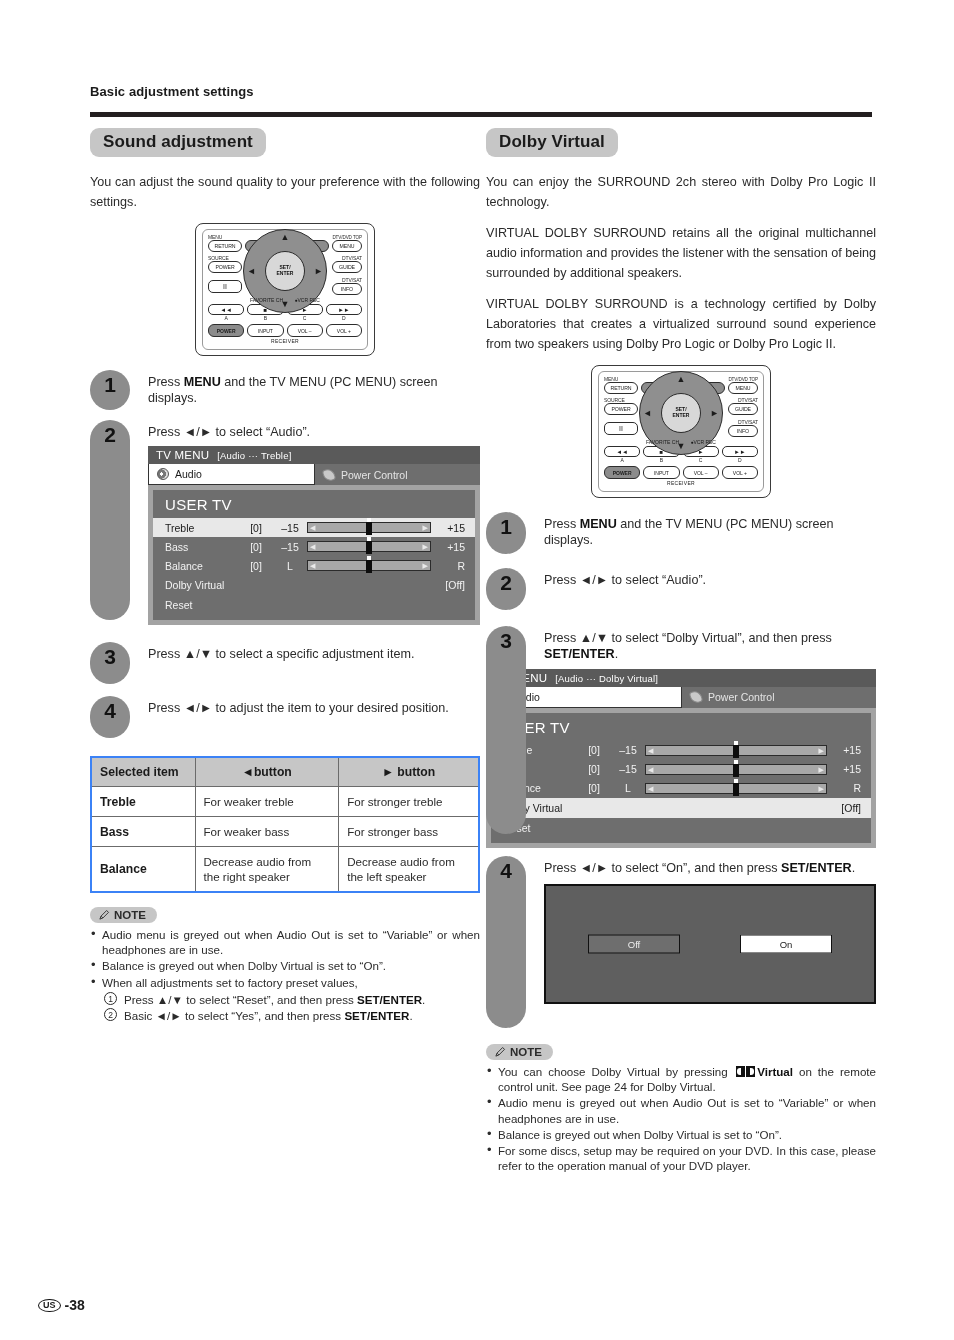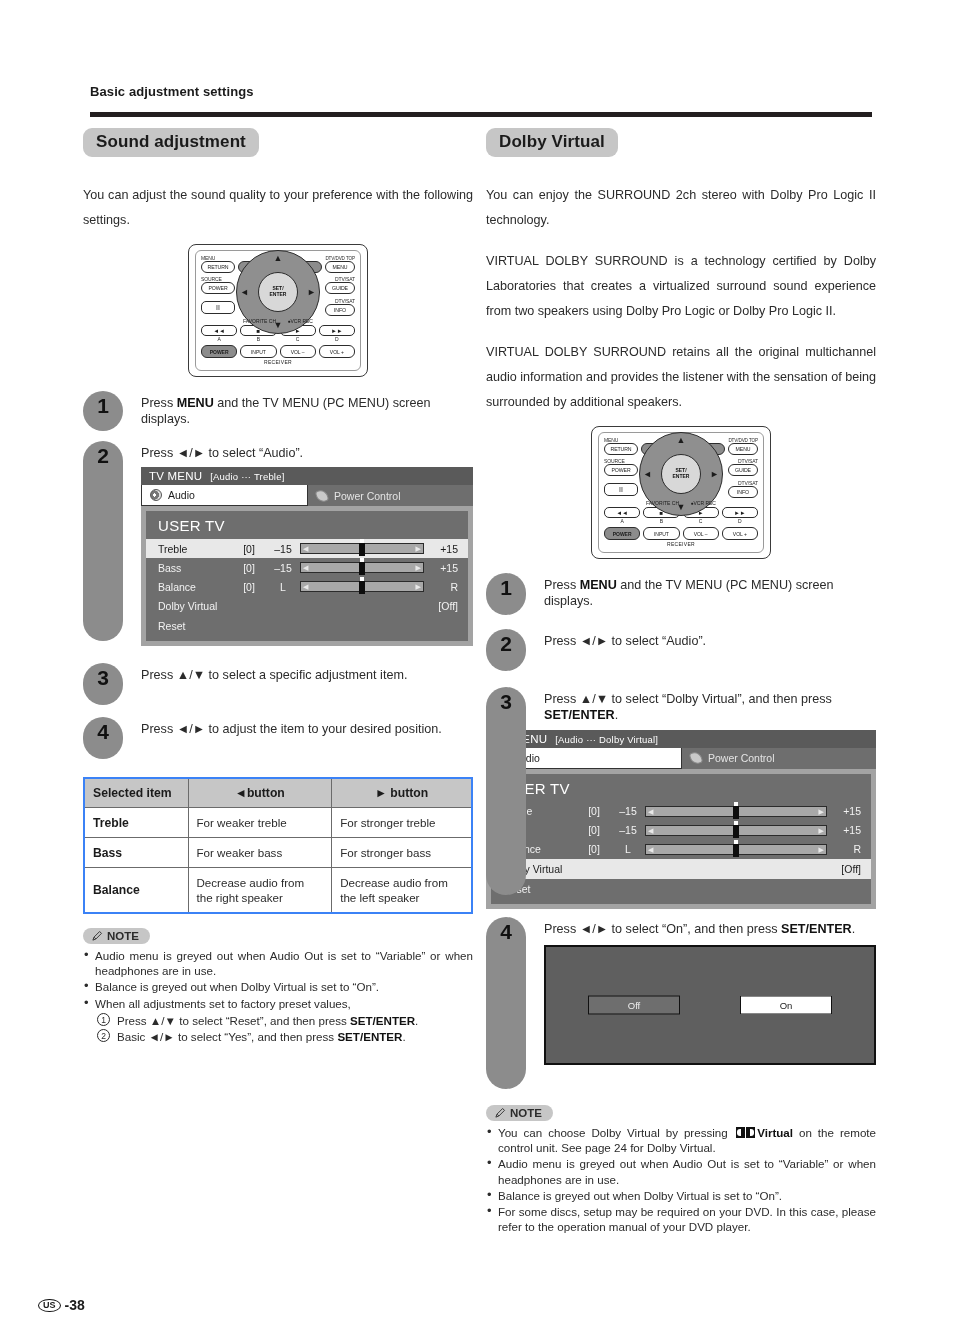--- a/index.html
+++ b/index.html
@@ -14,35 +14,35 @@
   }
   .page { position:absolute; left:0; top:0; width:954px; height:1340px; }
 
   
   .page-head { position:absolute; left:90px; top:84px; width:780px; }
   .page-head .title { font-size:13px; font-weight:bold; letter-spacing:.1px; }
   .rule { position:absolute; left:90px; top:112px; width:782px; height:5px; background:#231f20; }
 
   
   .col { position:absolute; top:128px; width:390px; }
-  .col-left  { left:83px; }
+  .col-left  { left:90px; }
   .col-right { left:486px; }
 
   .sec-head {
     display:inline-block;
     background:#c6c6c6;
     border-radius:9px;
     padding:4px 13px 5px 13px;
     font-size:17px; font-weight:bold; color:#1b1b1b;
     letter-spacing:.1px;
     margin-bottom:10px;
   }
   .body-text {
-    font-size:12.6px; line-height:25px;
-    text-align:justify; margin:16px 0 11px 0;
+    font-size:12.6px; line-height:20px;
+    text-align:justify; margin:5px 0 11px 0;
     color:#2b2b2b;
   }
 
   
   .remote-wrap { display:flex; justify-content:center; margin:8px 0 14px 0; }
   .remote {
     width:180px; background:#fff;
     border:1px solid #3a3a3a;
     border-radius:8px;
     padding:5px 6px;
@@ -472,22 +472,22 @@
           </ol>
         </li>
       </ul>
     </div>
   </div>
 
   <div class="col col-right">
 
     <div class="sec-head">Dolby Virtual</div>
     <p class="body-text">You can enjoy the SURROUND 2ch stereo with Dolby Pro Logic II technology.</p>
+    <p class="body-text">VIRTUAL DOLBY SURROUND retains all the original multichannel audio information and provides the listener with the sensation of being surrounded by additional speakers.</p>
     <p class="body-text">VIRTUAL DOLBY SURROUND is a technology certified by Dolby Laboratories that creates a virtualized surround sound experience from two speakers using Dolby Pro Logic or Dolby Pro Logic II.</p>
-    <p class="body-text">VIRTUAL DOLBY SURROUND retains all the original multichannel audio information and provides the listener with the sensation of being surrounded by additional speakers.</p>
 
     
     <div class="remote-wrap">
       <div class="remote">
         <div class="inner">
           <div class="rtop">
             <div>
               <div class="rlabel">MENU</div>
               <div class="btn-pill">RETURN</div>
             </div>

